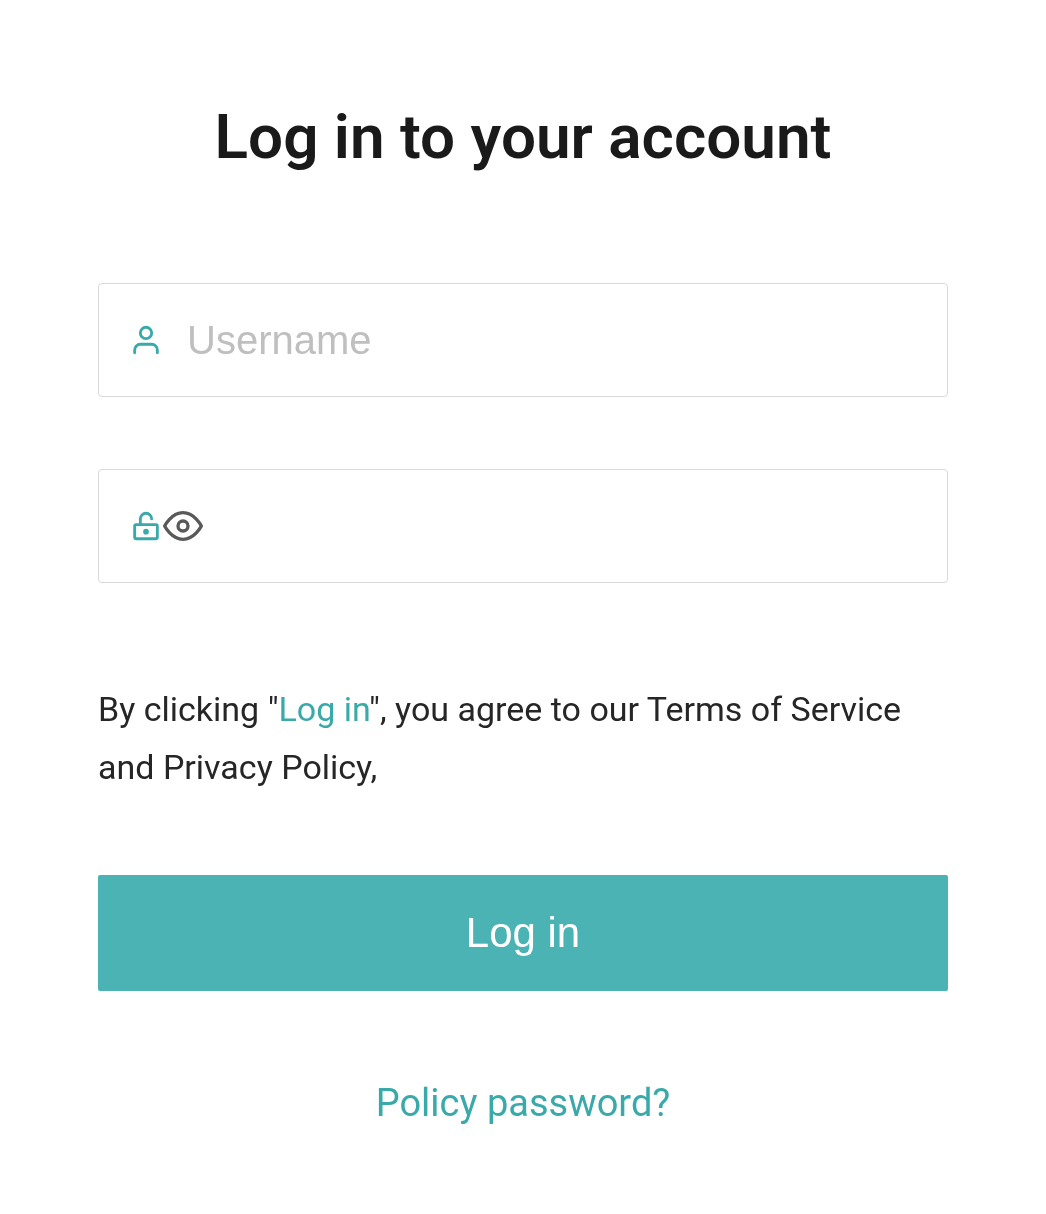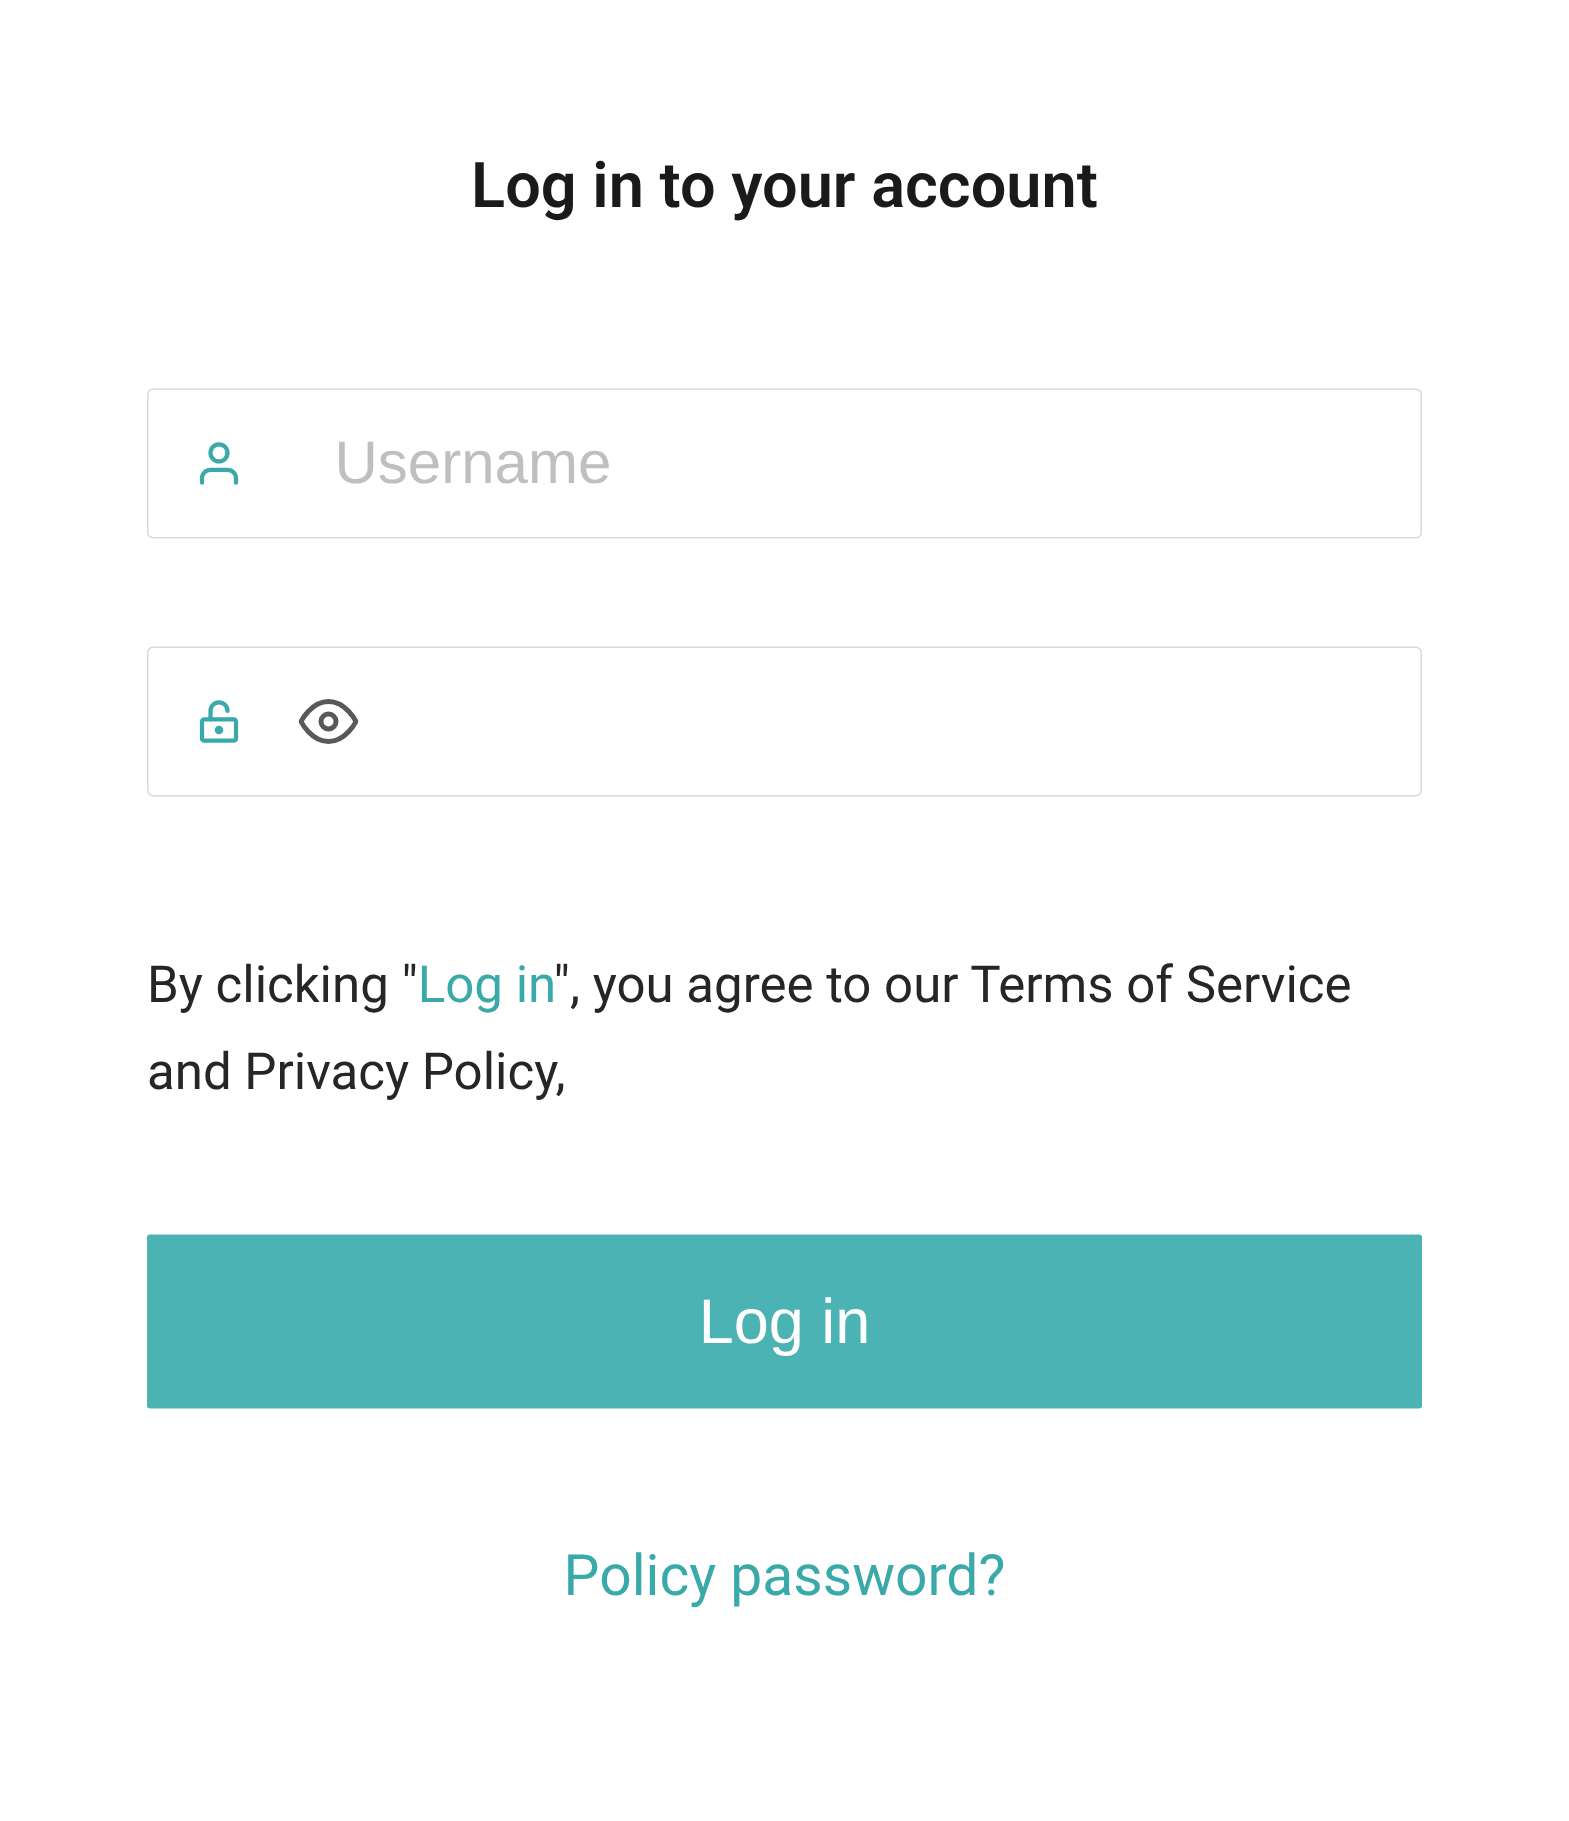--- a/index.html
+++ b/index.html
@@ -12,37 +12,36 @@
       background: #ffffff;
       width: 1046px;
       height: 1214px;
       padding: 0;
     }
     .container {
       width: 100%;
       padding: 100px 98px 0 98px;
     }
     .page-title {
-      font-size: 42px;
+      font-size: 62px;
       font-weight: 600;
       color: #1a1a1a;
       text-align: center;
       margin-bottom: 110px;
     }
     .input-wrapper {
       position: relative;
       width: 100%;
-      height: 100px;
+      height: 114px;
       border: 1px solid #d9d9d9;
       border-radius: 4px;
       display: flex;
       align-items: center;
       padding: 0 30px;
       margin-bottom: 72px;
-      gap: 36px;
     }
     .input-wrapper:last-of-type {
       margin-bottom: 0;
     }
     .input-icon {
       width: 34px;
       height: 34px;
       flex-shrink: 0;
       color: #3aa9a9;
     }

